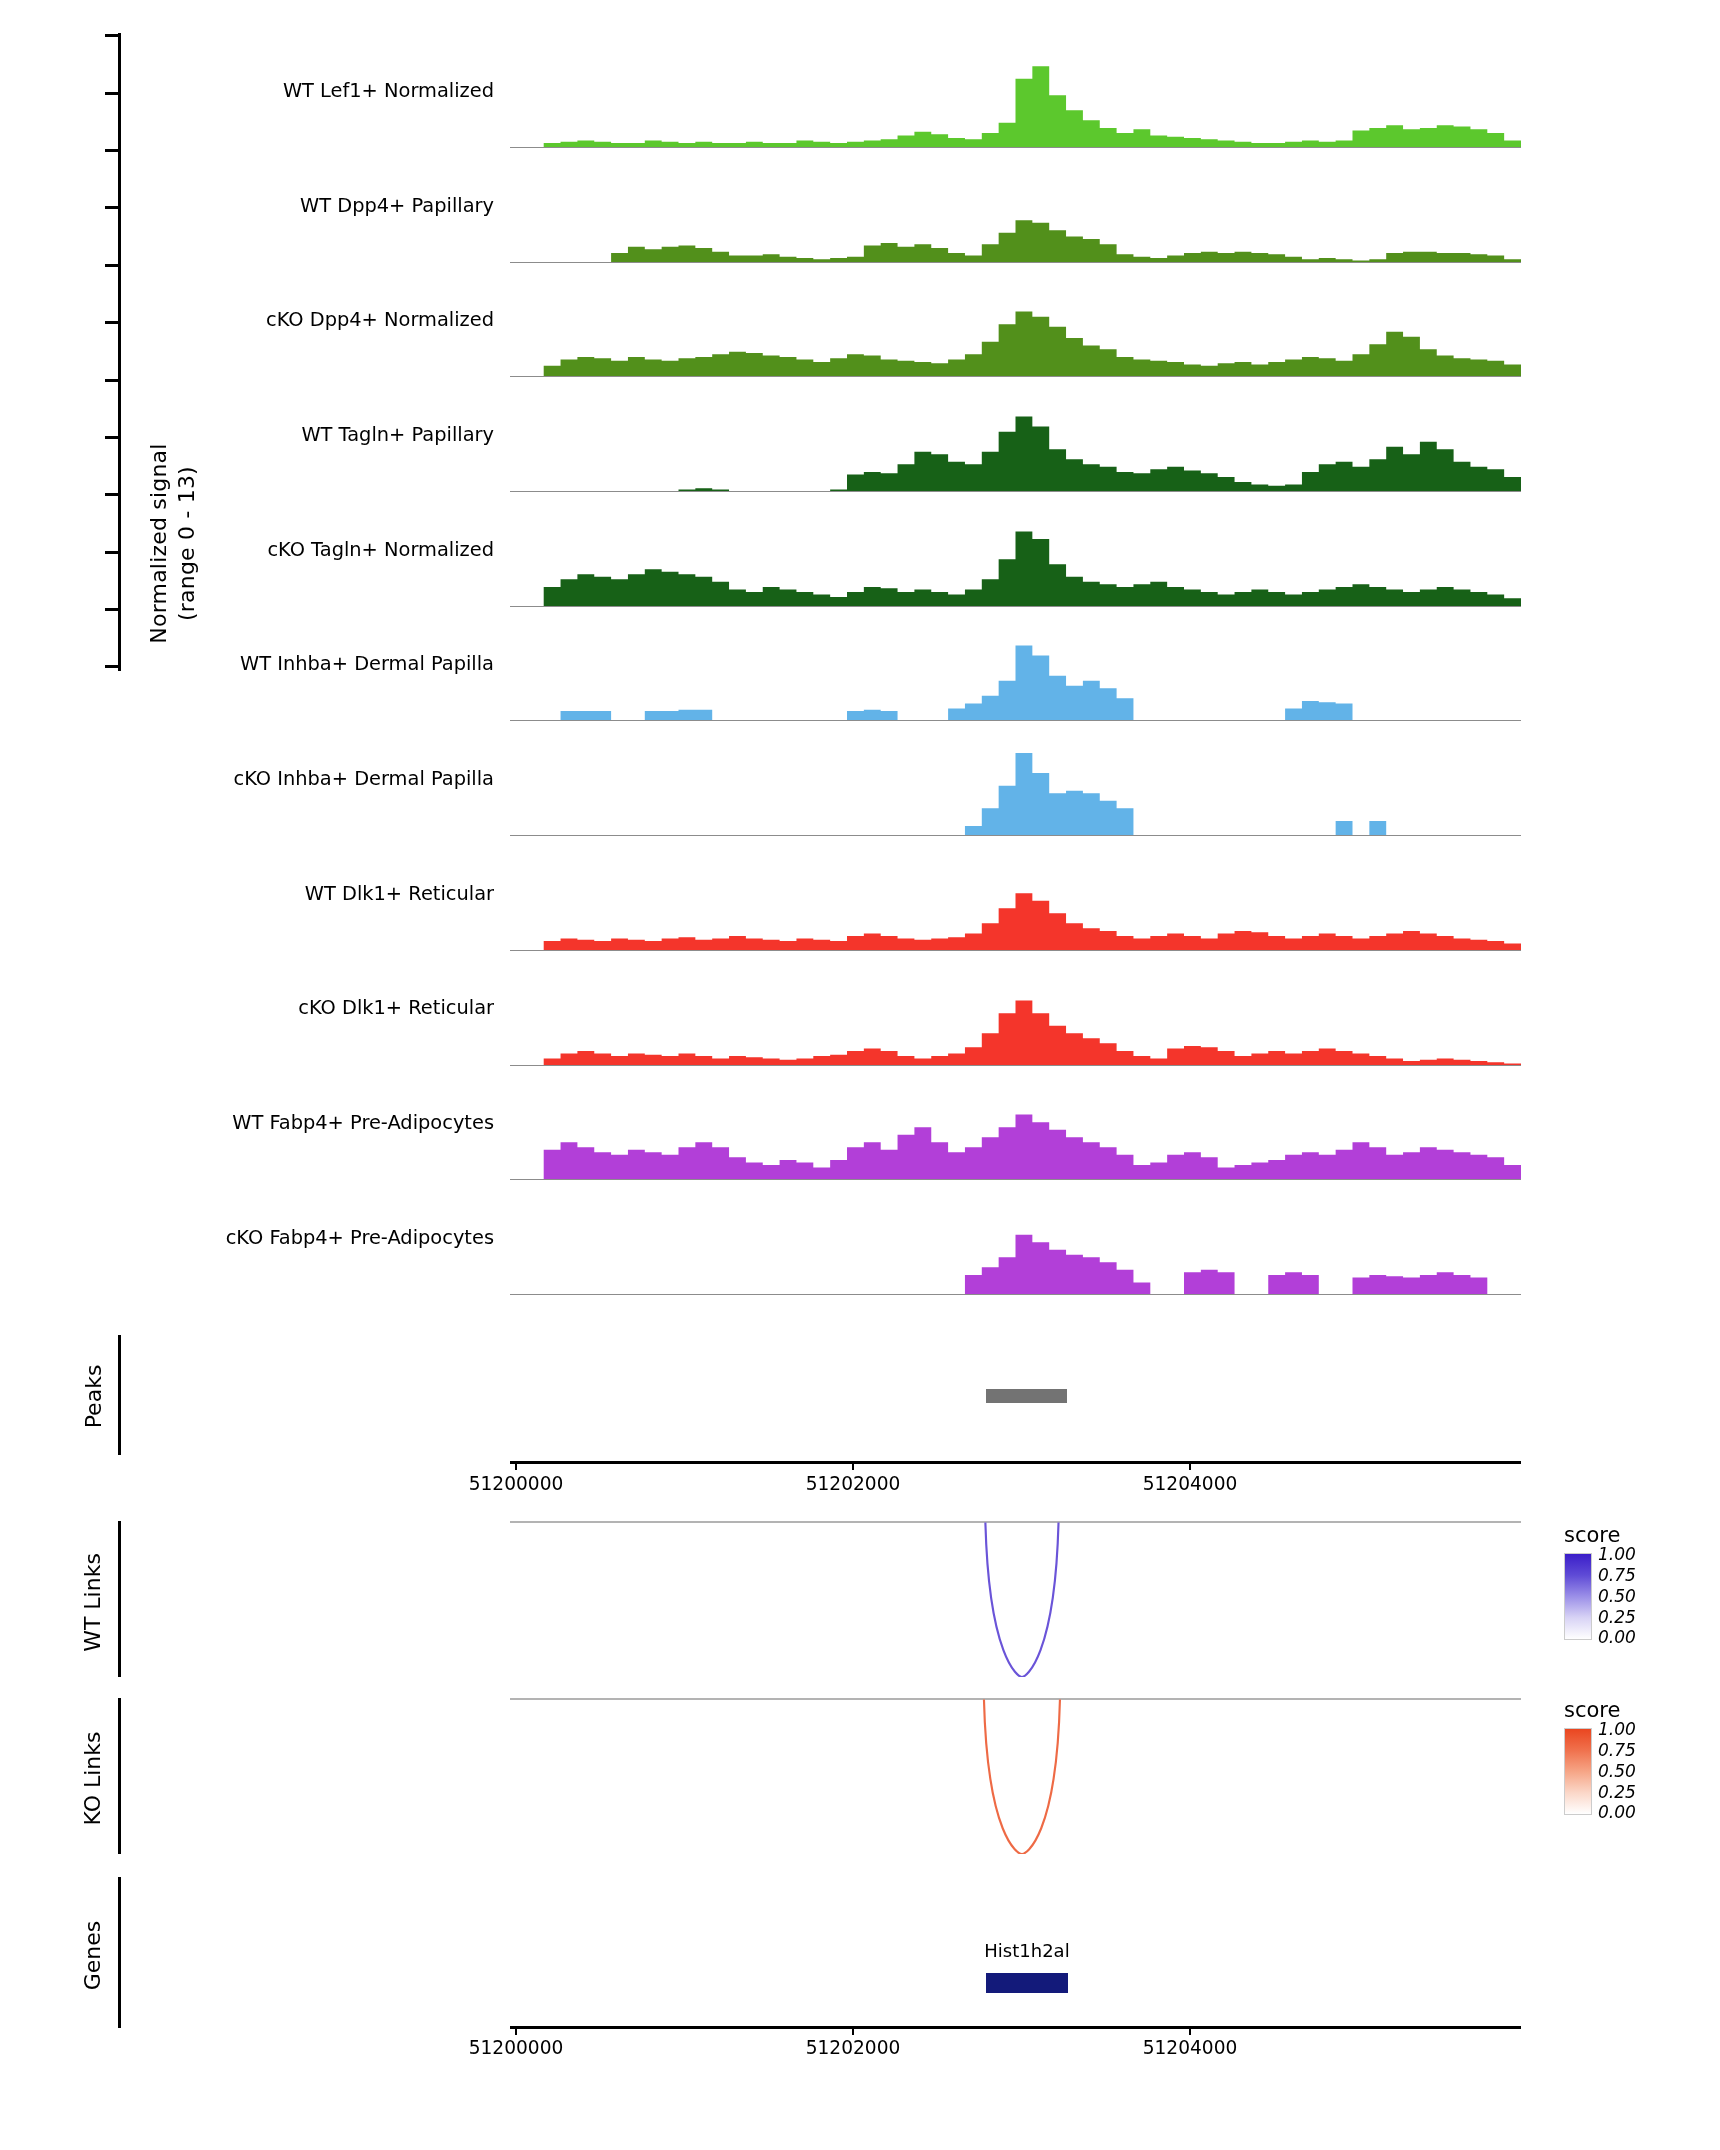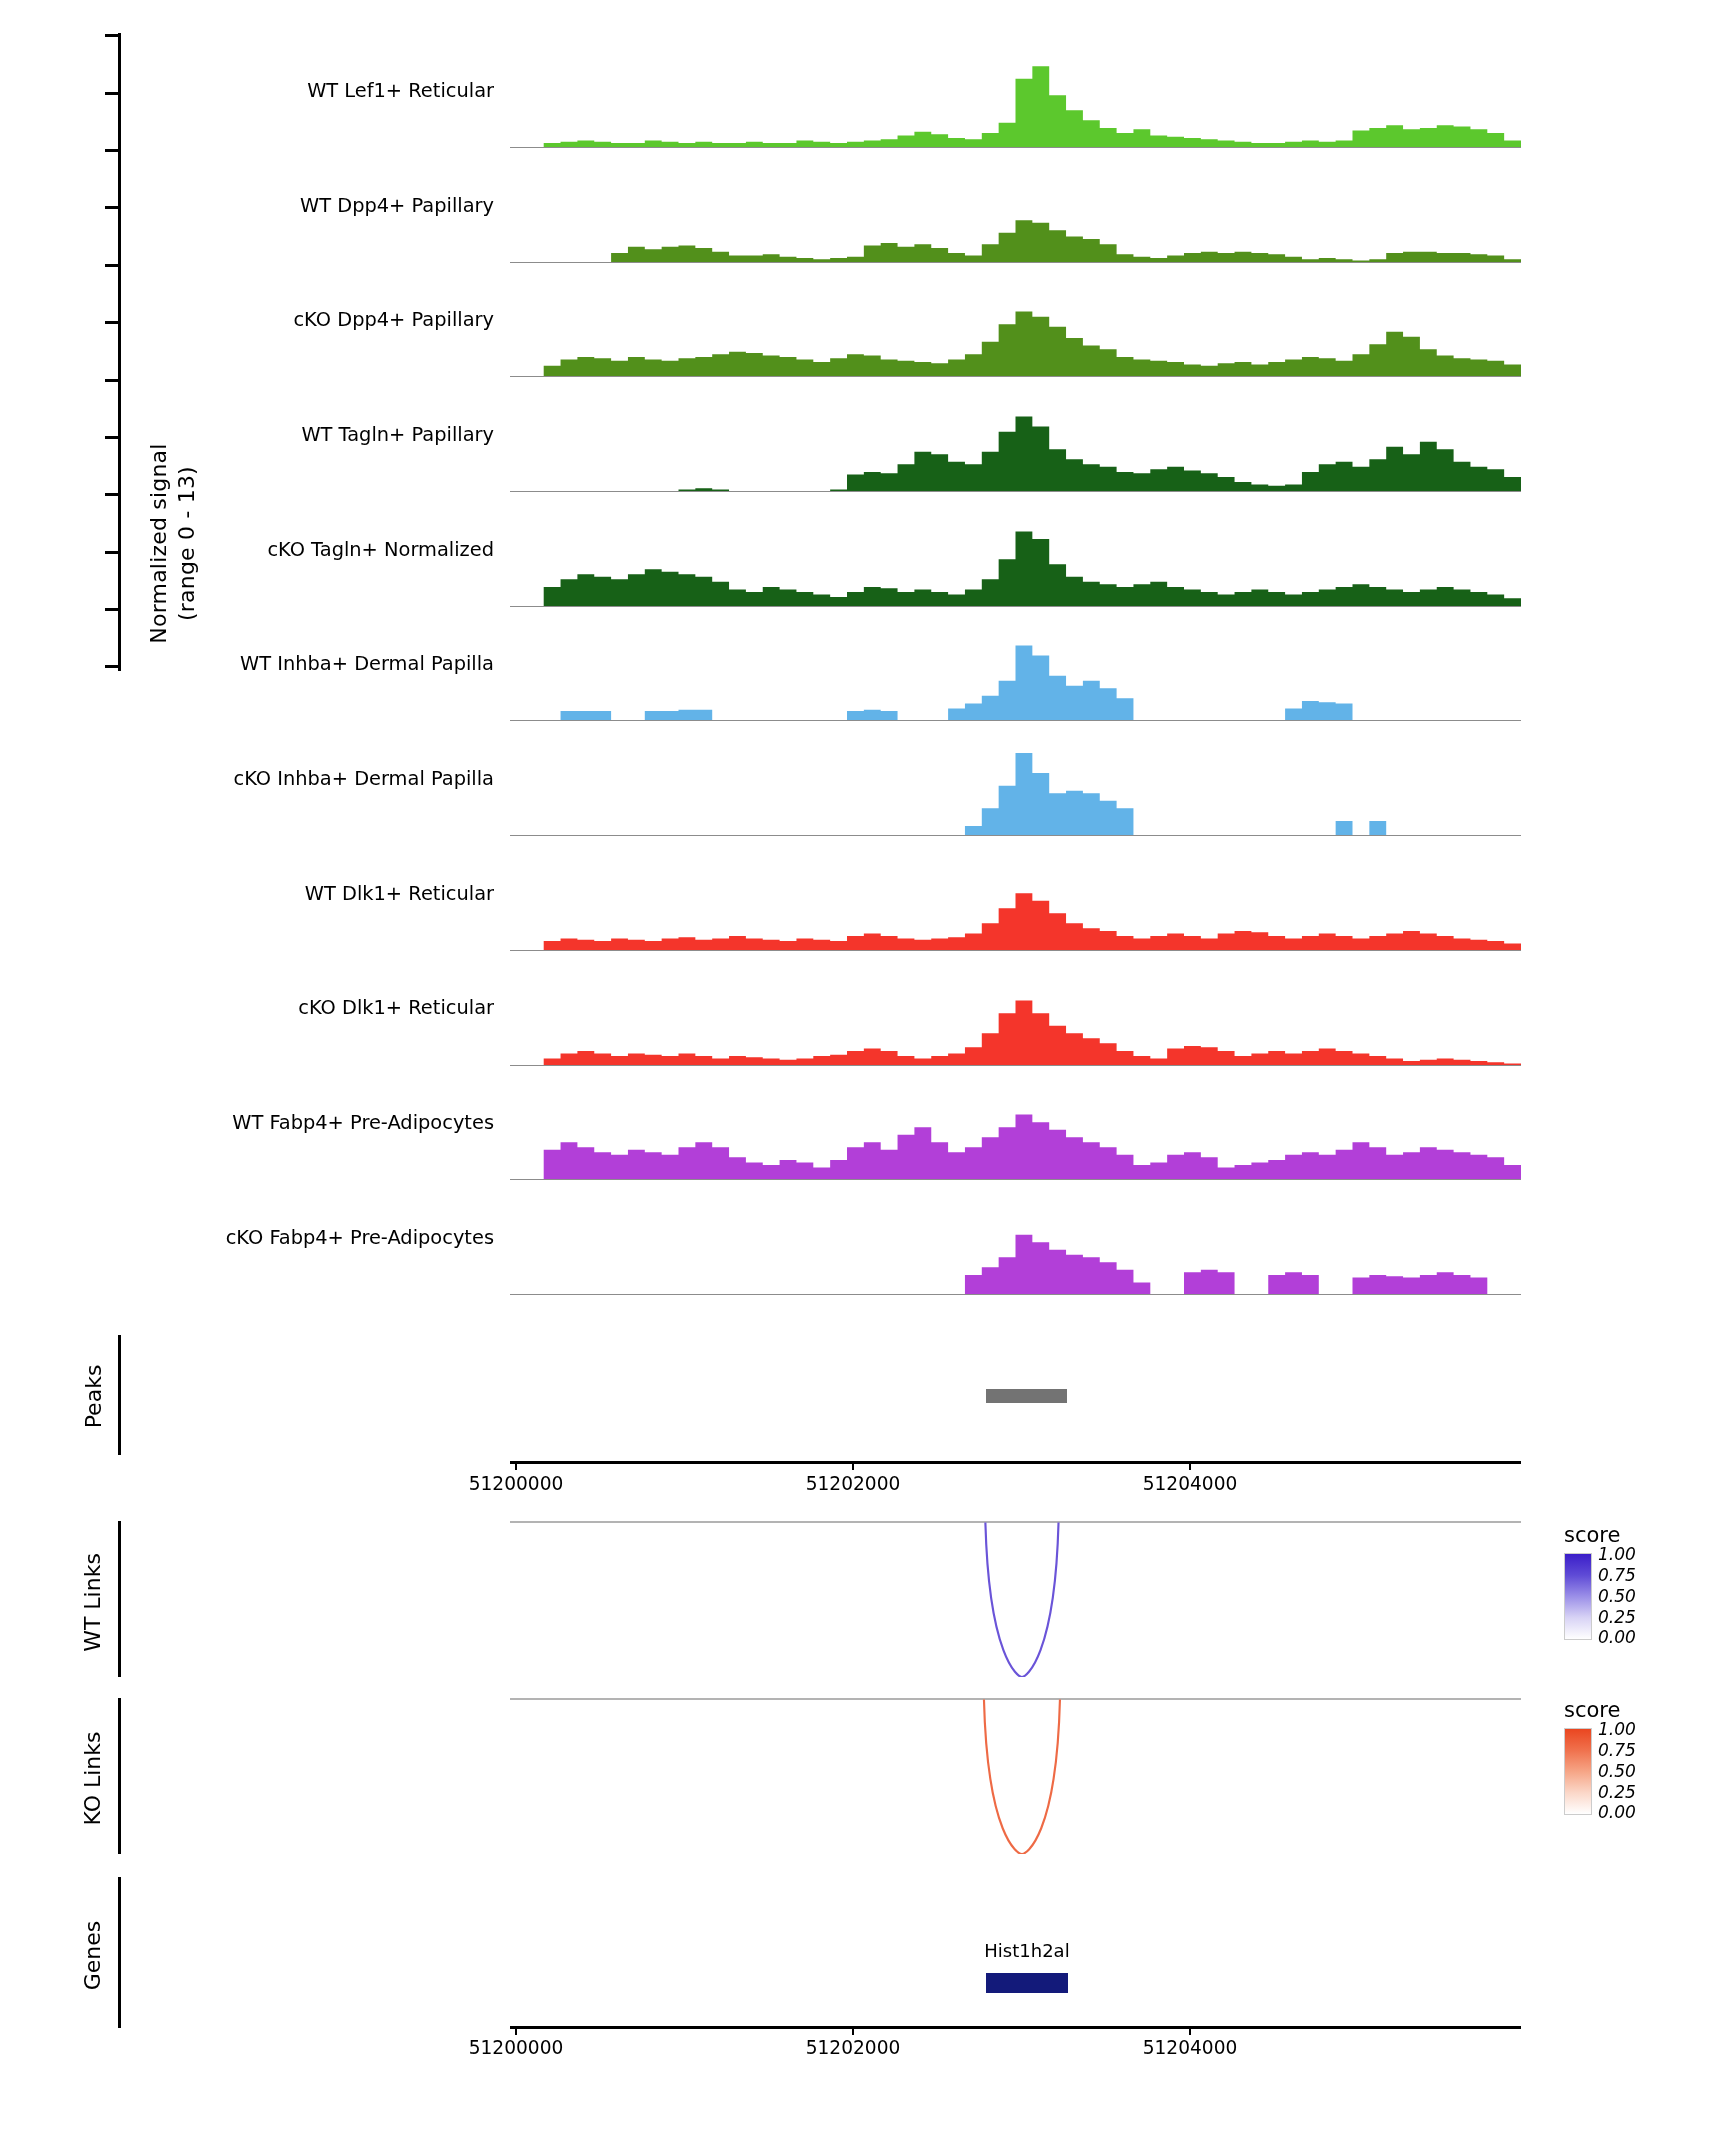--- a/index.html
+++ b/index.html
@@ -215,23 +215,23 @@
   <div class="axis-tick" style="top:206px;"></div>
   <div class="axis-tick" style="top:264px;"></div>
   <div class="axis-tick" style="top:321px;"></div>
   <div class="axis-tick" style="top:379px;"></div>
   <div class="axis-tick" style="top:436px;"></div>
   <div class="axis-tick" style="top:493px;"></div>
   <div class="axis-tick" style="top:551px;"></div>
   <div class="axis-tick" style="top:608px;"></div>
   <div class="axis-tick" style="top:665px;"></div>
 
-  <div class="track-label" style="top:79px; width:315px; left:179px;">WT Lef1+ Reticular</div>
+  <div class="track-label" style="top:79px; width:315px; left:179px;">WT Lef1+ Normalized</div>
   <div class="track-label" style="top:194px; width:315px; left:179px;">WT Dpp4+ Papillary</div>
-  <div class="track-label" style="top:308px; width:315px; left:179px;">cKO Dpp4+ Papillary</div>
+  <div class="track-label" style="top:308px; width:315px; left:179px;">cKO Dpp4+ Normalized</div>
   <div class="track-label" style="top:423px; width:315px; left:179px;">WT Tagln+ Papillary</div>
   <div class="track-label" style="top:538px; width:315px; left:179px;">cKO Tagln+ Normalized</div>
   <div class="track-label" style="top:652px; width:315px; left:179px;">WT Inhba+ Dermal Papilla</div>
   <div class="track-label" style="top:767px; width:315px; left:179px;">cKO Inhba+ Dermal Papilla</div>
   <div class="track-label" style="top:882px; width:315px; left:179px;">WT Dlk1+ Reticular</div>
   <div class="track-label" style="top:996px; width:315px; left:179px;">cKO Dlk1+ Reticular</div>
   <div class="track-label" style="top:1111px; width:315px; left:179px;">WT Fabp4+ Pre-Adipocytes</div>
   <div class="track-label" style="top:1226px; width:315px; left:179px;">cKO Fabp4+ Pre-Adipocytes</div>
 
   <div class="track" style="top:56px;">

